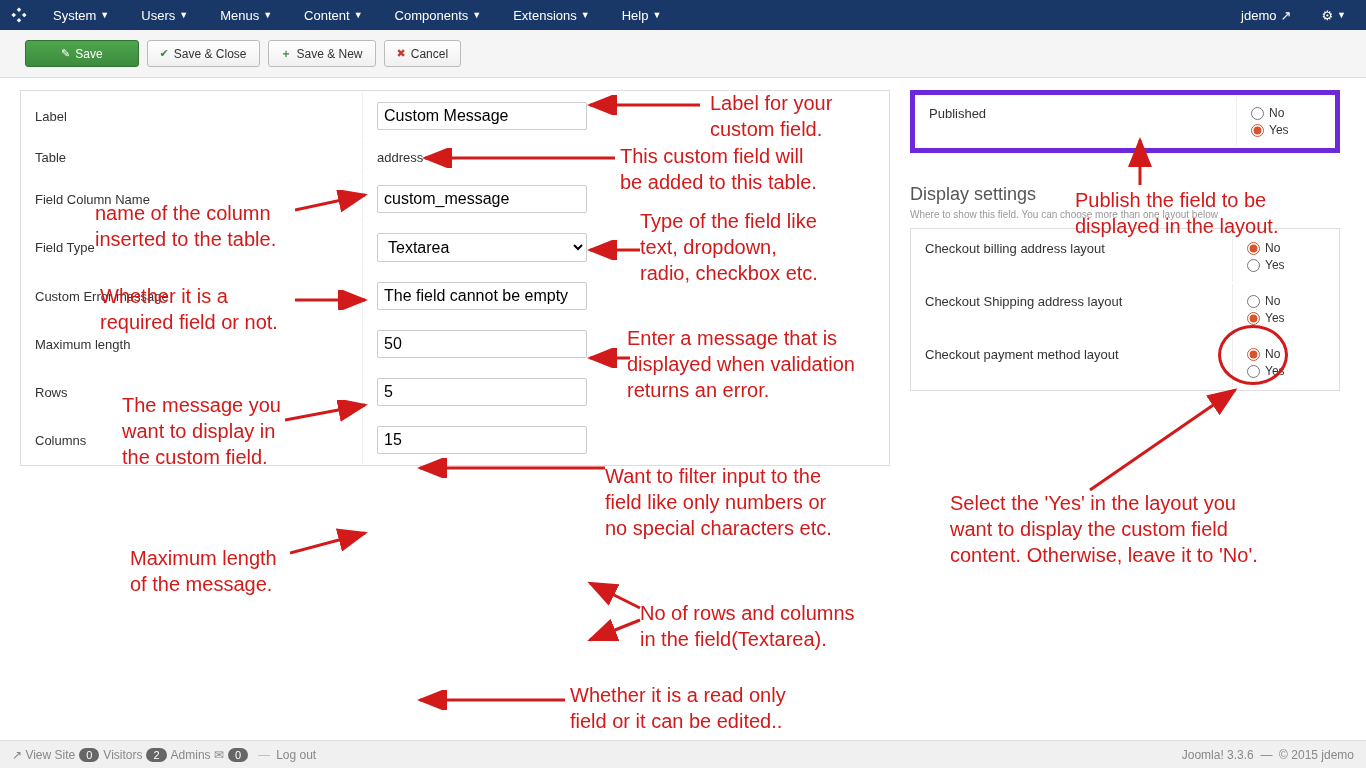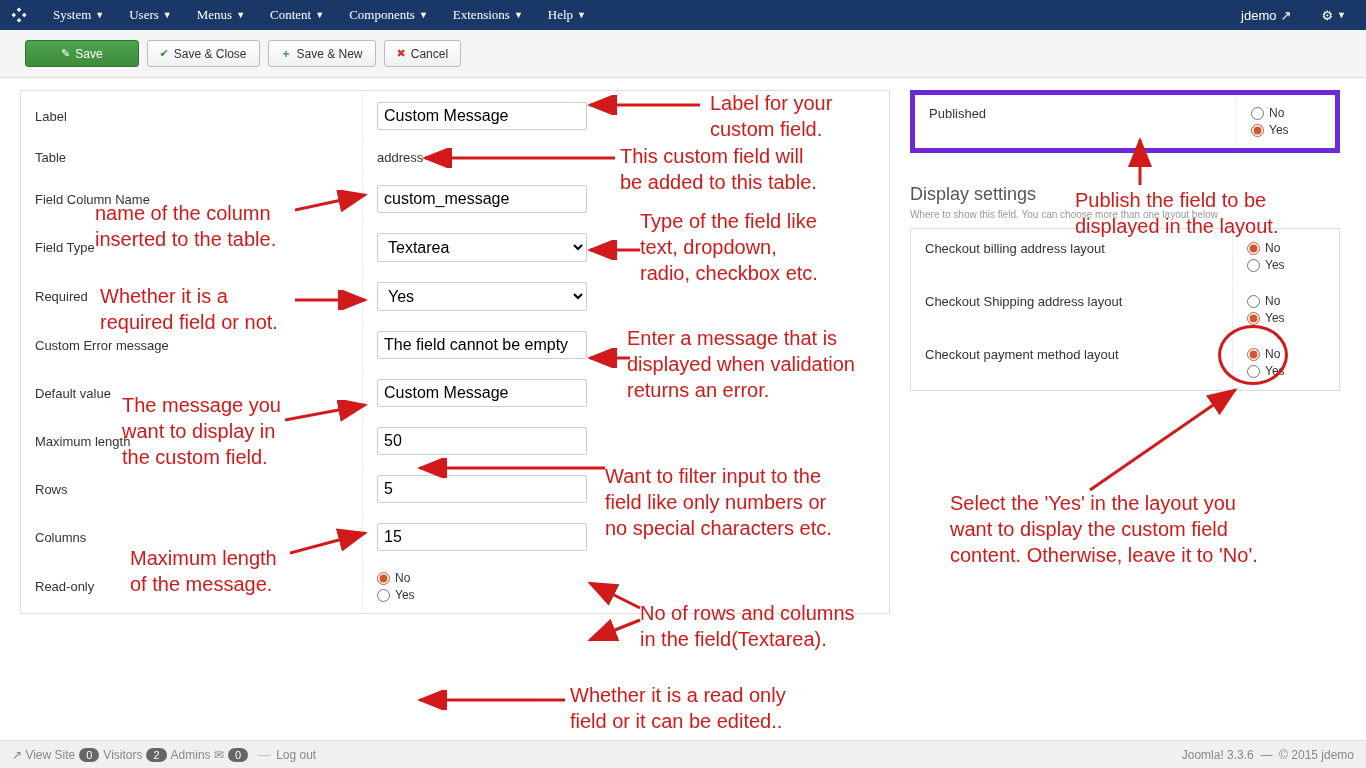--- a/index.html
+++ b/index.html
@@ -1,21 +1,21 @@
 <!DOCTYPE html>
 <html><head>
 <meta charset="utf-8">
 <style>
 * { box-sizing: border-box; margin: 0; padding: 0; }
 body { font-family: Arial, Helvetica, sans-serif; font-size: 13px; color: #333; background: #fff; width: 1366px; height: 768px; overflow: hidden; position: relative; }
 
 
 .navbar { background: #1a3867; height: 30px; display: flex; align-items: center; padding: 0 10px; color: #fff; font-size: 13px; }
 .navbar .joomla-icon { width: 18px; height: 18px; margin-right: 15px; }
-.navbar .menu { display: flex; gap: 5px; flex: 1; font-family: Liberation Serif, serif; }
+.navbar .menu { display: flex; gap: 12px; flex: 1; }
 .navbar .menu-item { padding: 6px 10px; cursor: pointer; display: flex; align-items: center; gap: 4px; }
 .navbar .caret { font-size: 9px; }
 .navbar .right { display: flex; align-items: center; gap: 10px; }
 
 
 .toolbar { background: #f5f5f5; border-bottom: 1px solid #ddd; padding: 10px 25px; display: flex; gap: 8px; }
 .btn { padding: 5px 12px; border-radius: 3px; border: 1px solid #bbb; background: linear-gradient(#fff,#f0f0f0); cursor: pointer; font-size: 12px; display: inline-flex; align-items: center; gap: 5px; color: #333; }
 .btn-success { background: linear-gradient(#4da64d,#3d8b3d); border-color: #2f722f; color: #fff; padding: 5px 35px; }
 .btn .ico { font-size: 11px; }
 .check-ico { color: #3a8a3a; }
@@ -147,57 +147,34 @@
           </tr>
       <tr>
             <td class="label-cell">Field Column Name</td>
             <td class="input-cell"><input class="text-input" value="custom_message" style=""></td>
           </tr>
       <tr>
             <td class="label-cell">Field Type</td>
             <td class="input-cell"><select class="select-input"><option>Textarea</option></select></td>
           </tr>
       <tr>
-            <td class="label-cell">Required</td>
-            <td class="input-cell"><select class="select-input"><option>Yes</option></select></td>
-          </tr>
-      <tr>
             <td class="label-cell">Custom Error message</td>
             <td class="input-cell"><input class="text-input" value="The field cannot be empty" style=""></td>
           </tr>
       <tr>
-            <td class="label-cell">Default value</td>
-            <td class="input-cell"><input class="text-input" value="Custom Message" style=""></td>
-          </tr>
-      <tr>
             <td class="label-cell">Maximum length</td>
             <td class="input-cell"><input class="text-input" value="50" style=""></td>
           </tr>
       <tr>
             <td class="label-cell">Rows</td>
             <td class="input-cell"><input class="text-input" value="5" style=""></td>
           </tr>
       <tr>
             <td class="label-cell">Columns</td>
             <td class="input-cell"><input class="text-input" value="15" style=""></td>
-          </tr>
-      <tr>
-            <td class="label-cell">Read-only</td>
-            <td class="input-cell">
-        <div class="radio-group">
-          <label>
-                  <input type="radio" name="readonly" checked="" style="">
-                  <span>No</span>
-                </label>
-          <label>
-                  <input type="radio" name="readonly" style="">
-                  <span>Yes</span>
-                </label>
-        </div>
-      </td>
           </tr>
     </tbody>
       </table>
   </div>
 
   <div class="col-right">
     <table class="right-table">
       <tbody>
           <tr>
             <td class="right-label">Published</td>

